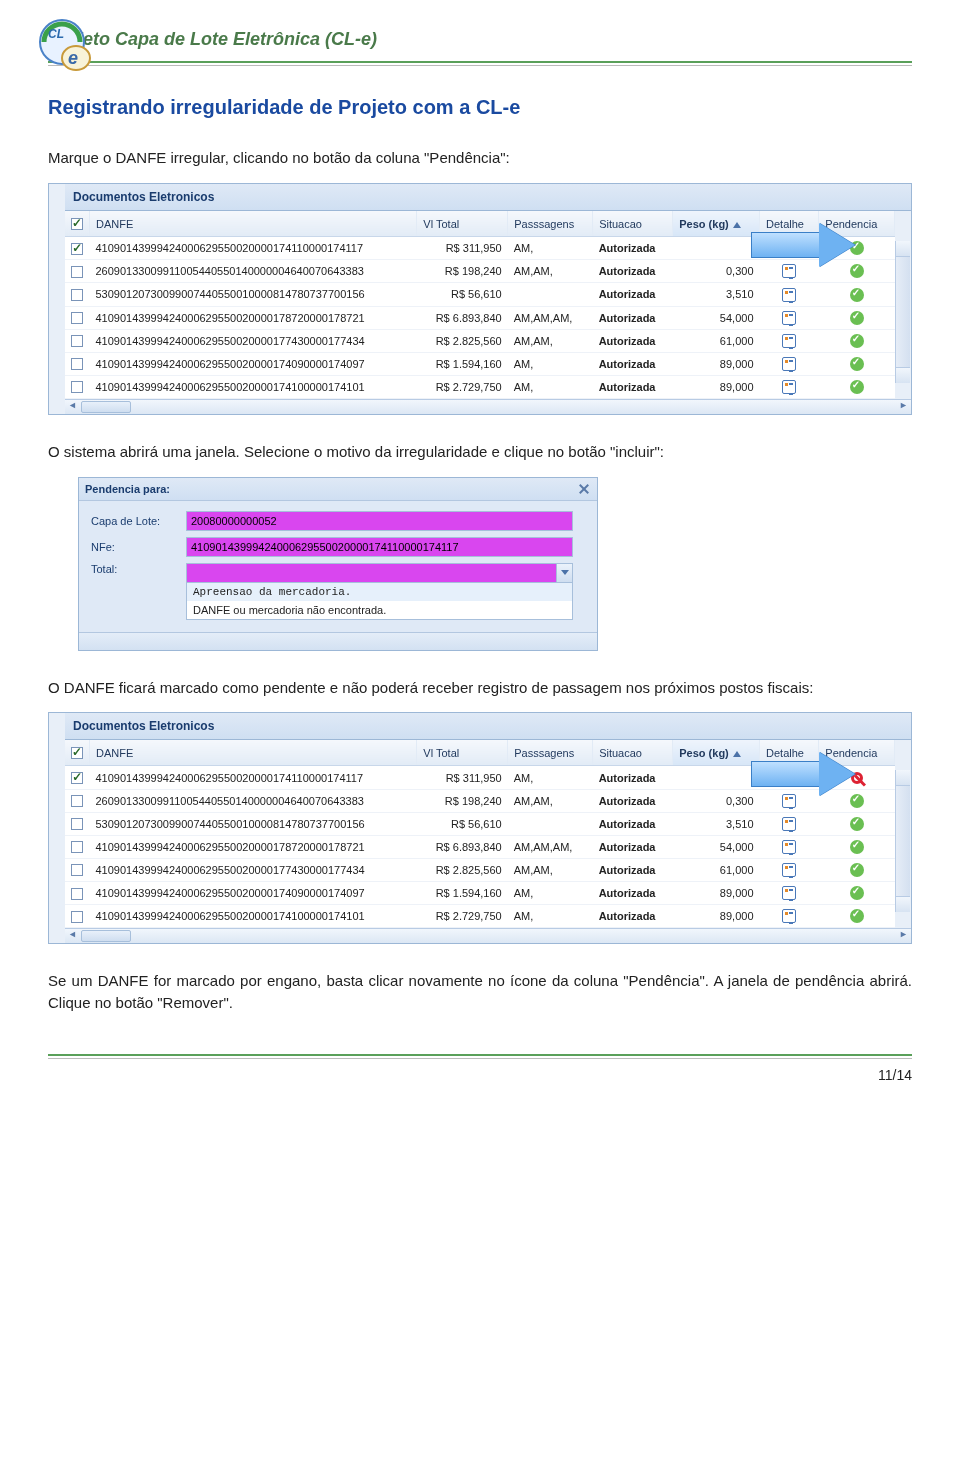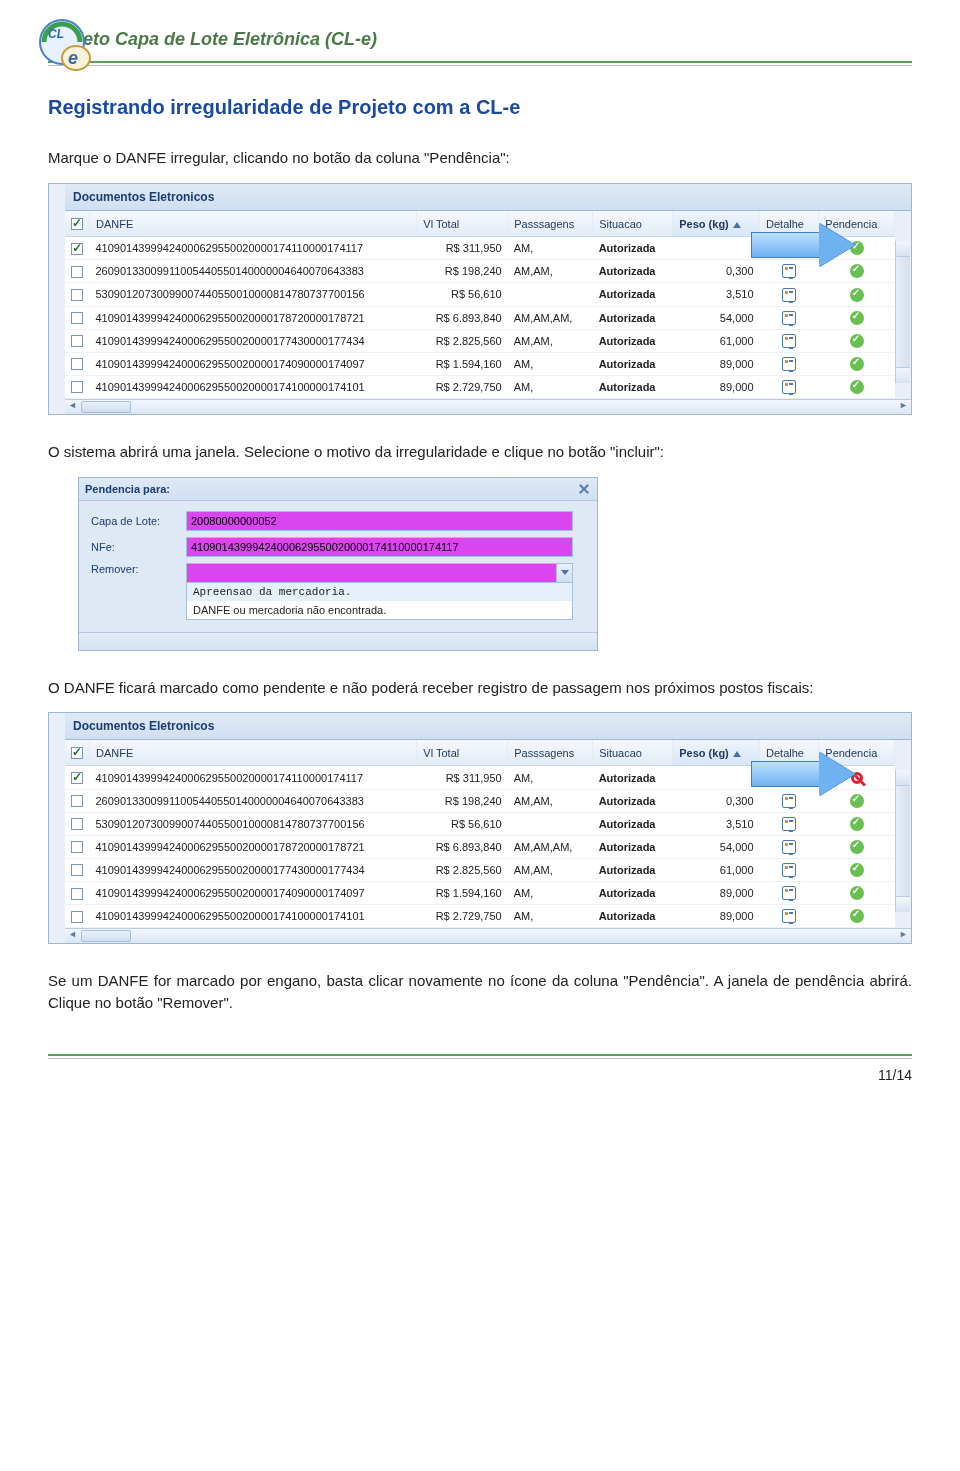--- a/index.html
+++ b/index.html
@@ -326,21 +326,21 @@
     <div class="dialog-body">
       <div class="form-row">
         <span class="lbl">Capa de Lote:</span>
         <input type="text" value="20080000000052" style="">
       </div>
       <div class="form-row">
         <span class="lbl">NFe:</span>
         <input type="text" value="41090143999424000629550020000174110000174117" style="">
       </div>
       <div class="form-row" style="align-items:flex-start;">
-        <span class="lbl">Remover:</span>
+        <span class="lbl">Total:</span>
         <div style="flex:1">
           <div class="combo-wrap">
             <input type="text" value="" style="">
             <div class="trig"></div>
           </div>
           <div class="combo-list">
             <div>Apreensao da mercadoria.</div>
             <div>DANFE ou mercadoria não encontrada.</div>
           </div>
         </div>

